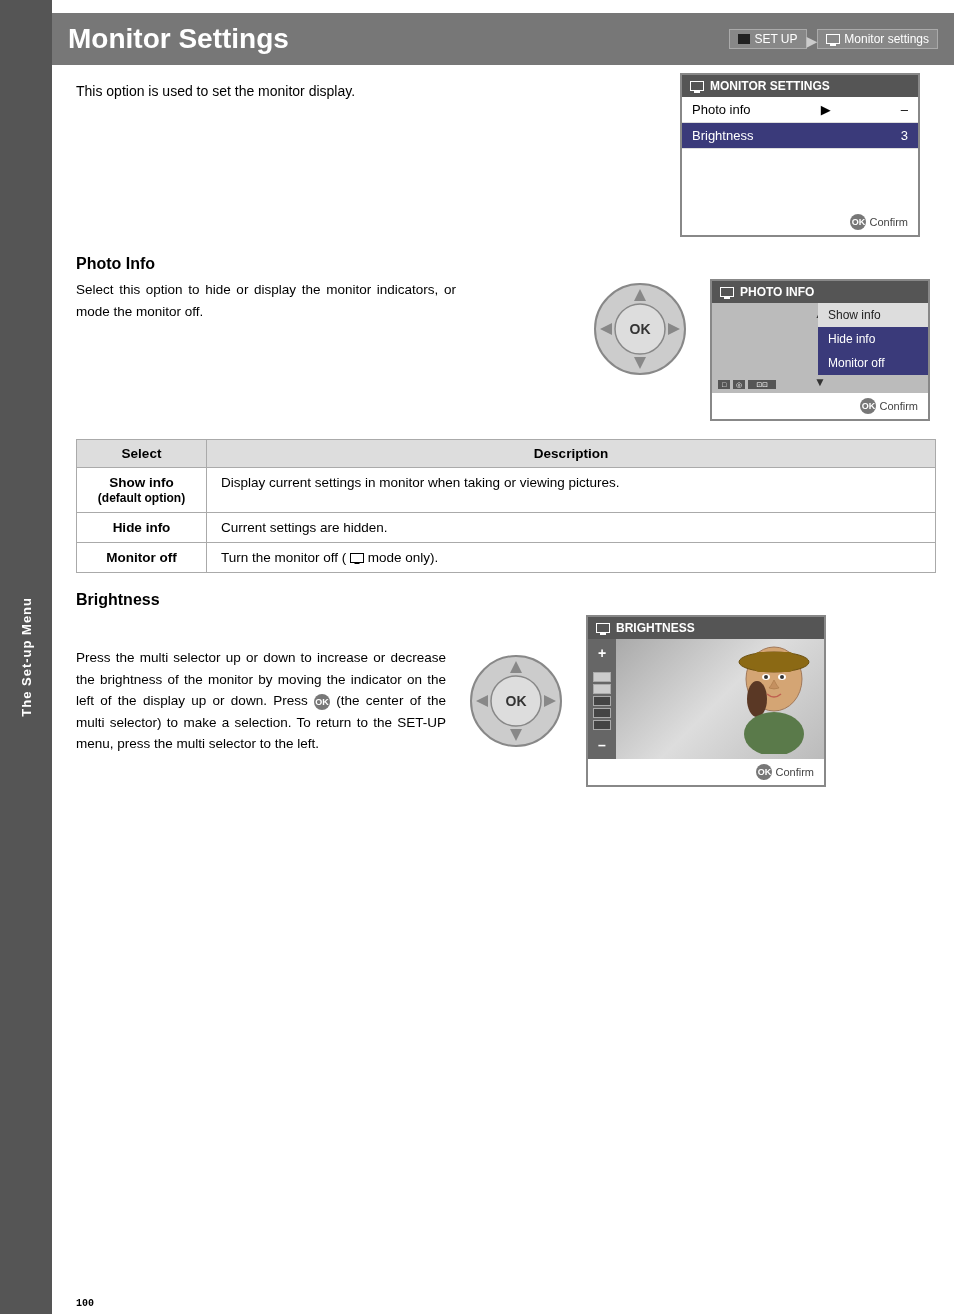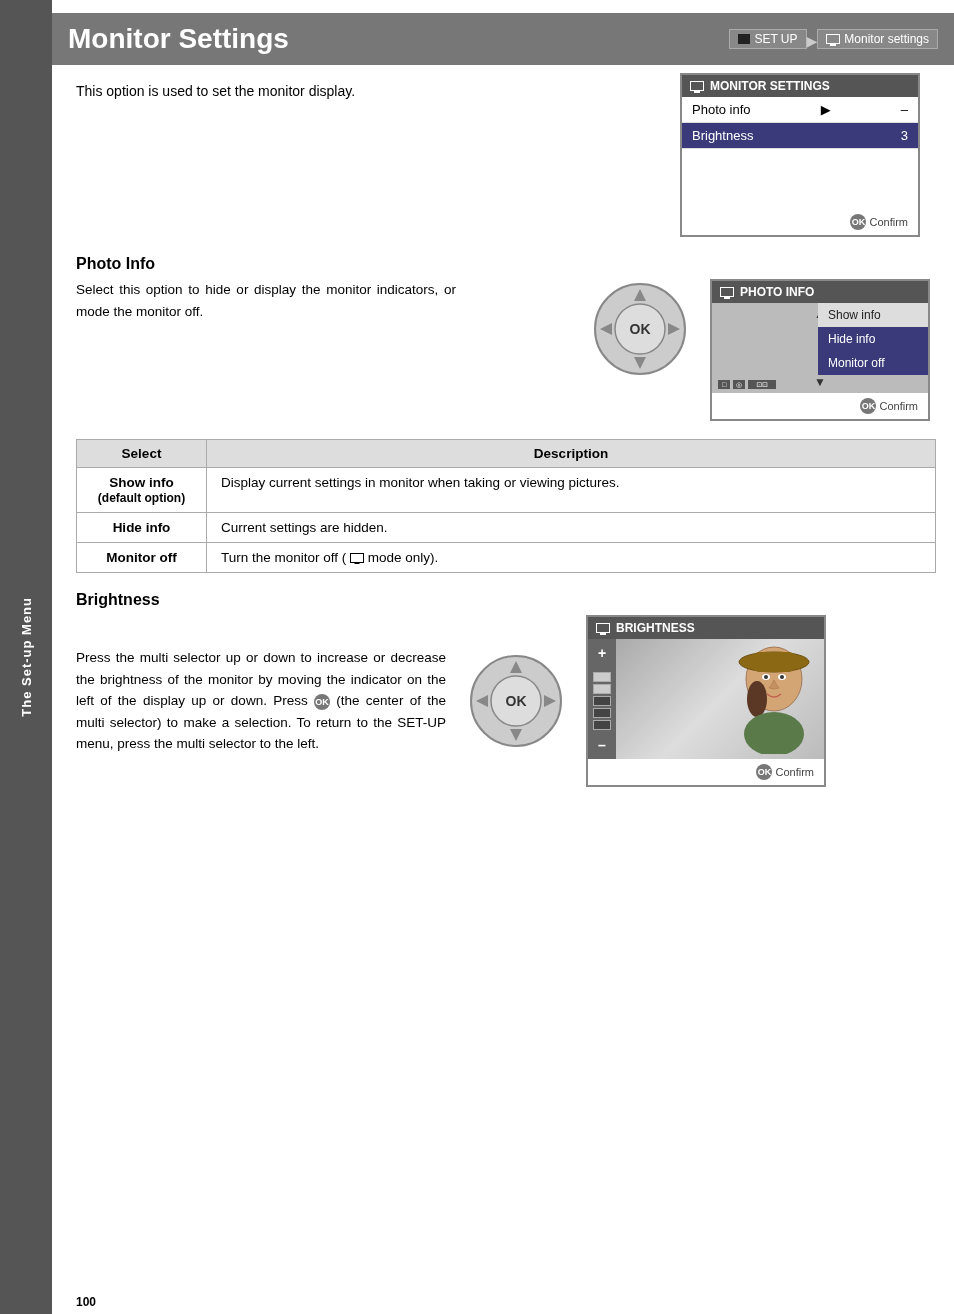--- a/index.html
+++ b/index.html
@@ -334,22 +334,23 @@
       top: 5px;
       width: 100px;
       height: 110px;
     }
 
     
     .page-number {
       position: absolute;
       bottom: 18px;
       left: 24px;
-      font-size: 12px;
-      font-weight: bold;
+      font-size: 10px;
+      font-weight: bold;
+      font-family: Liberation Mono, monospace;
     }
 
     
     .clearfix::after { content: ''; display: table; clear: both; }
   </style>
 </head>
 <body>
 
 <div class="sidebar">
   <span class="sidebar-text">The Set-up Menu</span>

